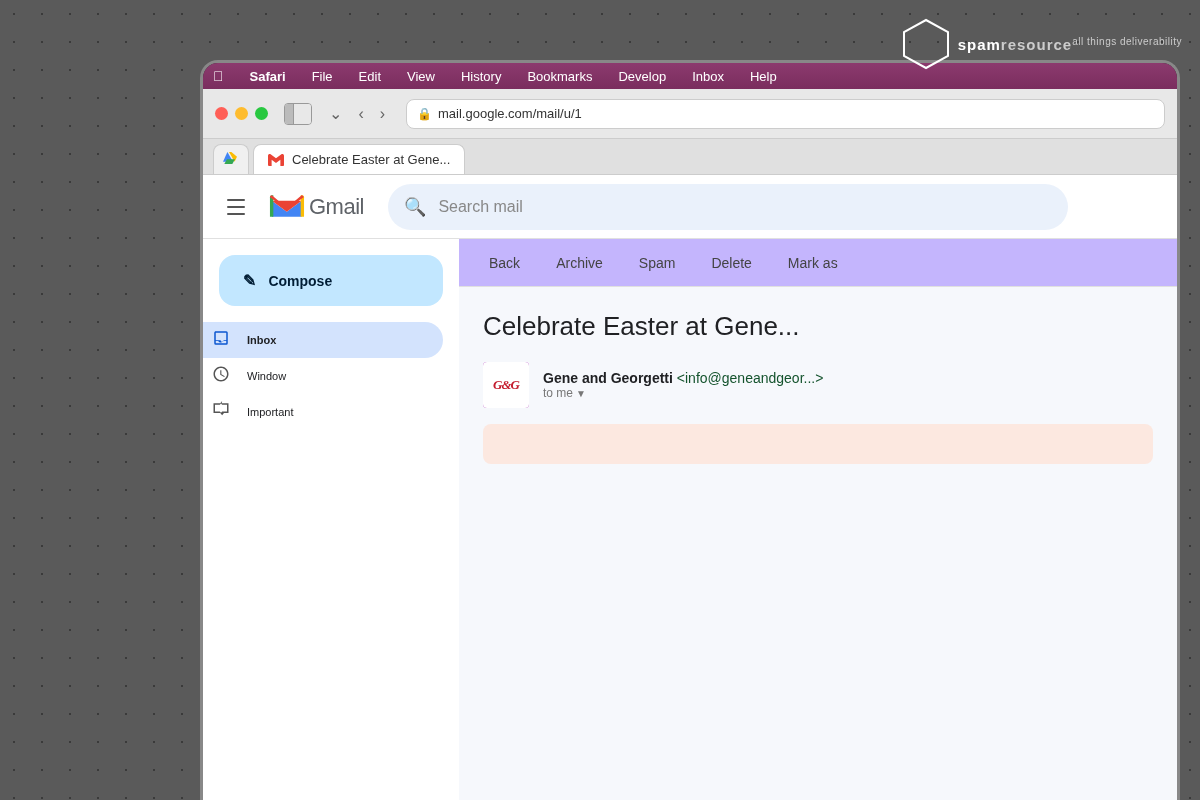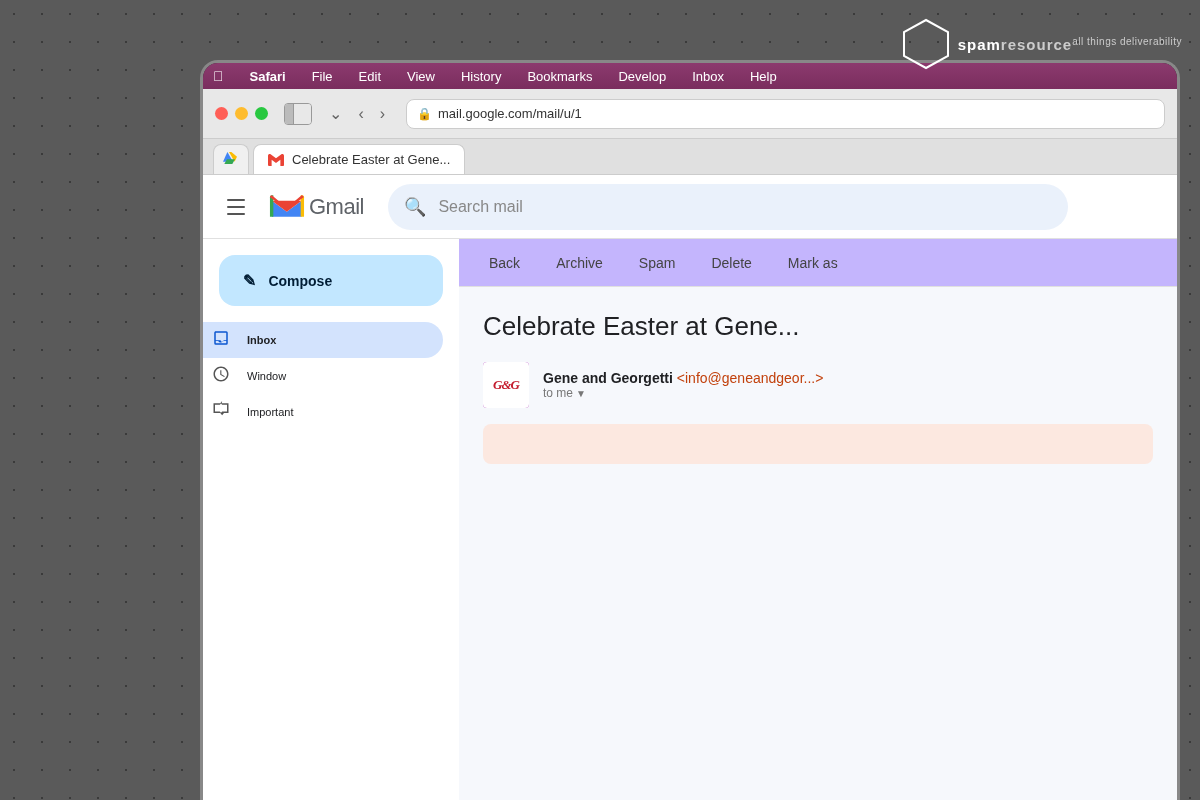--- a/index.html
+++ b/index.html
@@ -586,21 +586,21 @@
 
             <div class="email-subject">Celebrate Easter at Gene...</div>
 
             <div class="email-sender-row">
               <div class="sender-avatar">
                 <div class="sender-avatar-inner">G&amp;G</div>
               </div>
               <div class="sender-info">
                 <div class="sender-name">
                   <span>Gene and Georgetti</span>
-                  <span style="font-weight:400;color:#c2410c;">&lt;info@geneandgeor...&gt;</span>
+                  <span style="font-weight:400;color:#14532d;">&lt;info@geneandgeor...&gt;</span>
                 </div>
                 <div class="to-me">
                   <span>to me</span>
                   <span style="font-size:10px;">▼</span>
                 </div>
               </div>
             </div>
 
             <div class="email-body-preview"></div>
 

